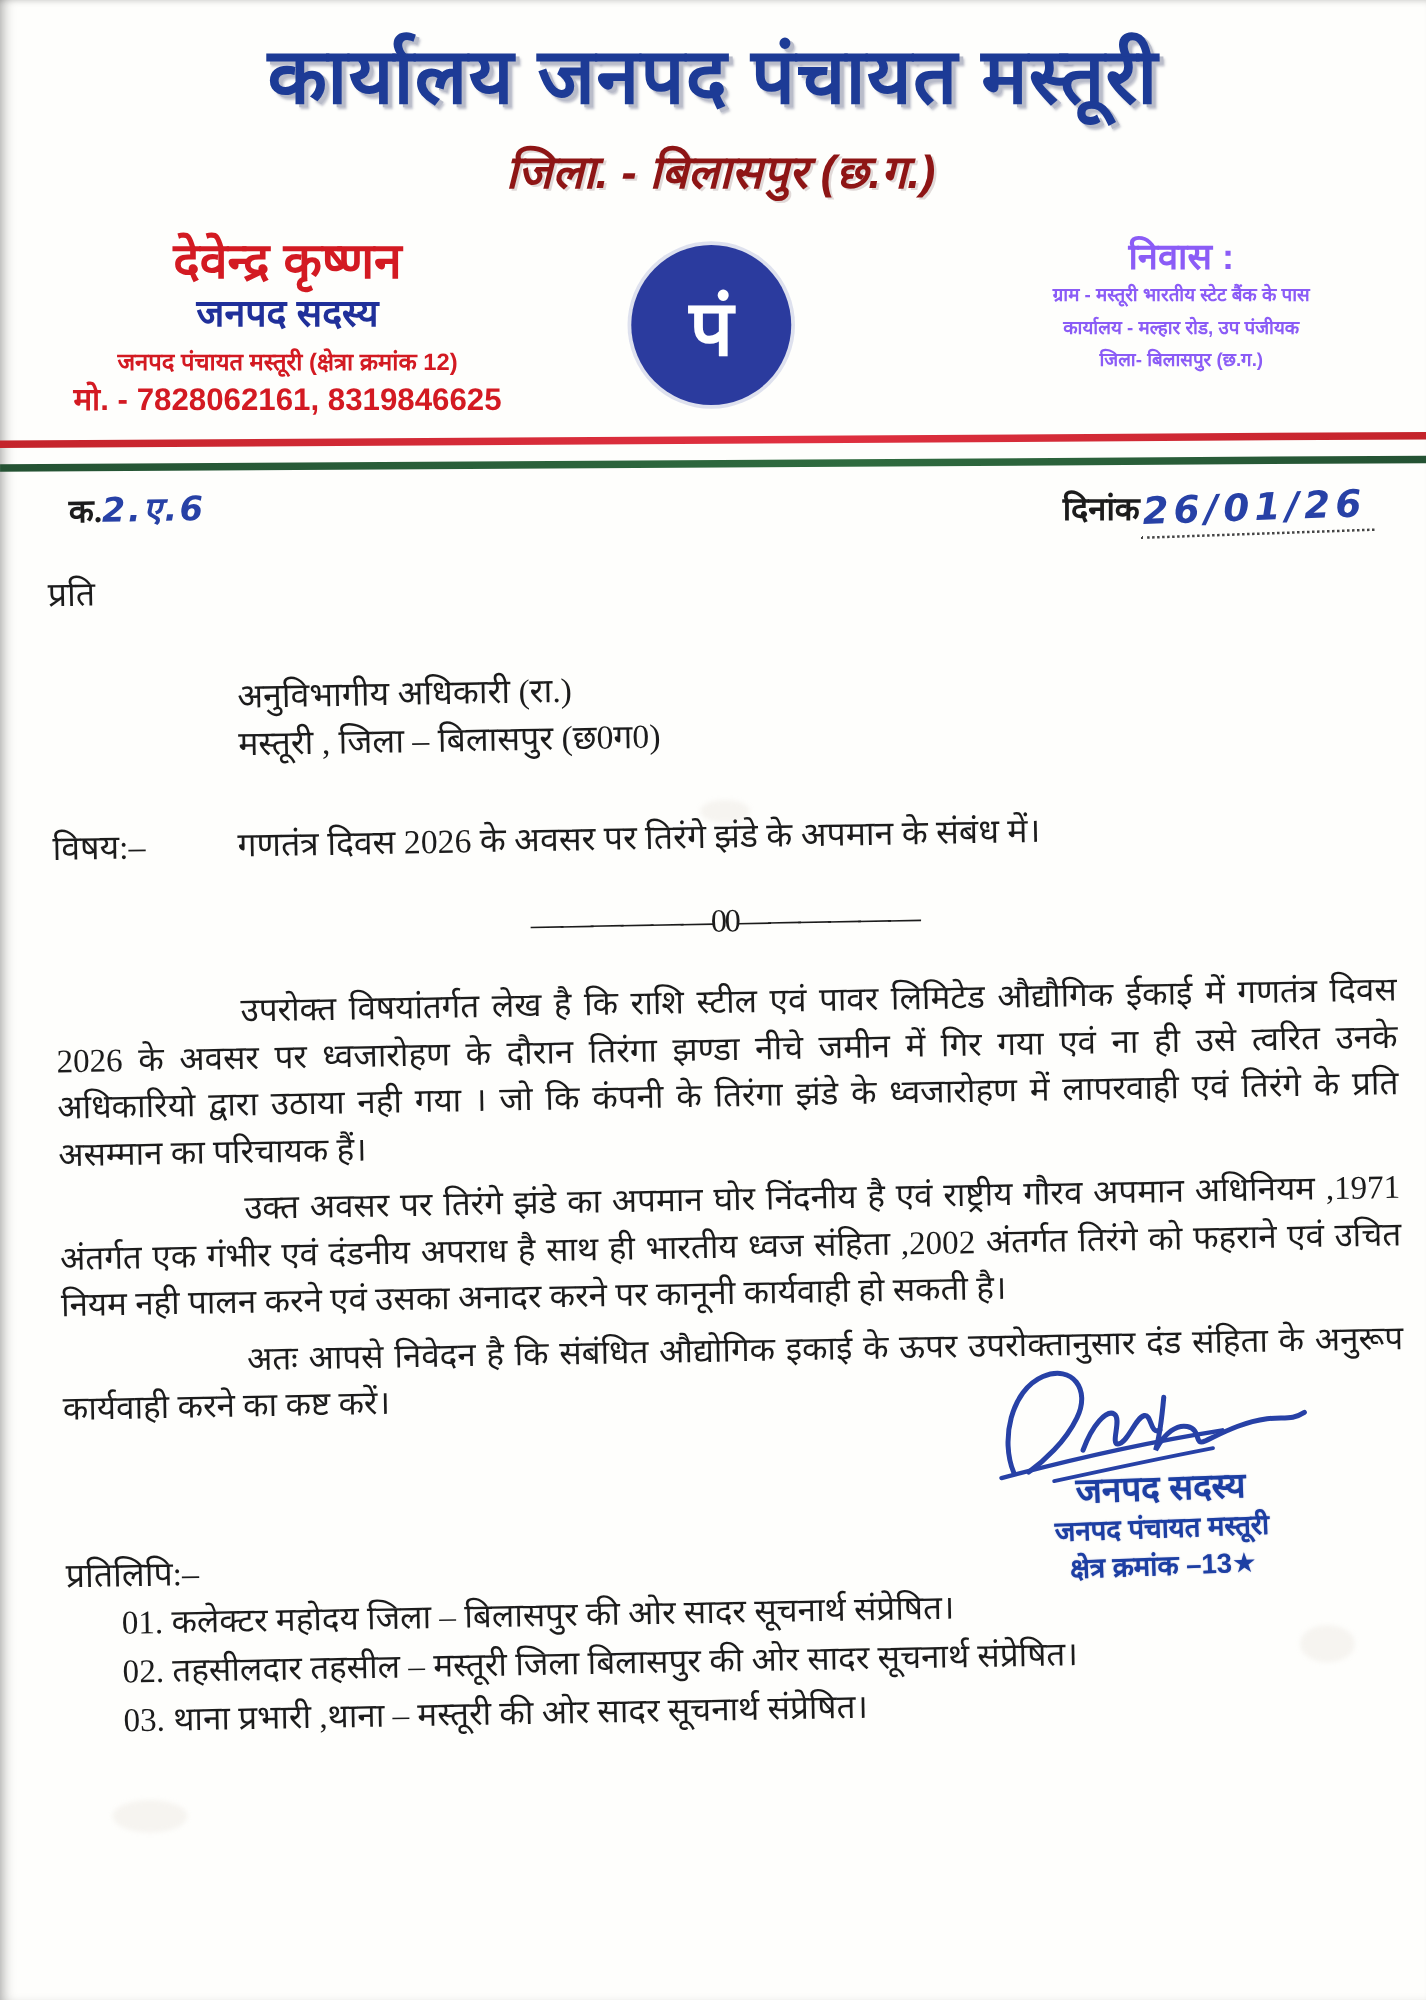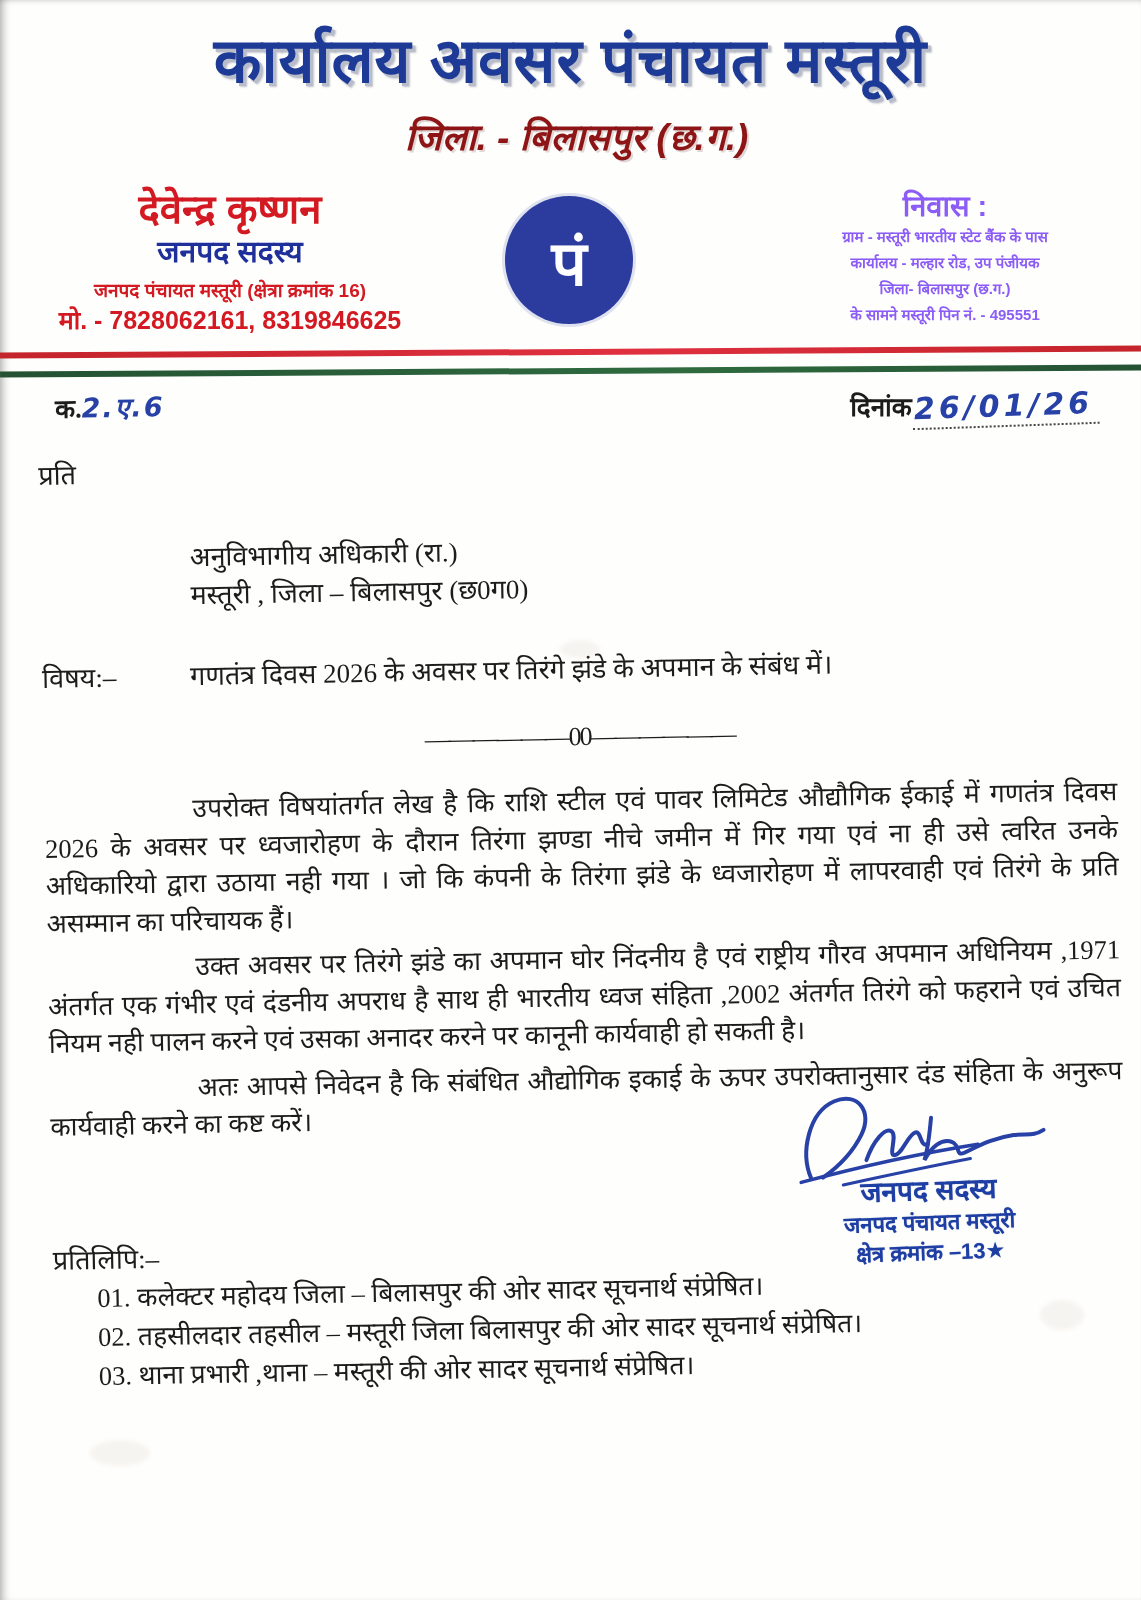--- a/index.html
+++ b/index.html
@@ -117,40 +117,39 @@
   .stamp-line2{font-size:22px;line-height:30px;}
   .stamp-line3{font-size:22px;line-height:30px;}
   
   .smudge{position:absolute;border-radius:50%;background:rgba(190,170,160,.12);filter:blur(2px);}
 </style>
 </head>
 <body>
 
 <div class="page">
 
-  <div class="lh-title">कार्यालय अवसर पंचायत मस्तूरी</div>
+  <div class="lh-title">कार्यालय जनपद पंचायत मस्तूरी</div>
   <div class="lh-subtitle">जिला. - बिलासपुर (छ.ग.)</div>
 
   <div class="officer">
     <div class="officer-name">देवेन्द्र कृष्णन</div>
     <div class="officer-desig">जनपद सदस्य</div>
-    <div class="officer-org">जनपद पंचायत मस्तूरी (क्षेत्रा क्रमांक 16)</div>
+    <div class="officer-org">जनपद पंचायत मस्तूरी (क्षेत्रा क्रमांक 12)</div>
     <div class="officer-mobile">मो. - 7828062161, 8319846625</div>
   </div>
 
   <div class="logo">
     <span>पं</span>
   </div>
 
   <div class="residence">
     <div class="res-heading">निवास :</div>
     <div class="res-line">ग्राम - मस्तूरी भारतीय स्टेट बैंक के पास</div>
     <div class="res-line">कार्यालय - मल्हार रोड, उप पंजीयक</div>
     <div class="res-line">जिला- बिलासपुर (छ.ग.)</div>
-    <div class="res-line">के सामने मस्तूरी पिन नं. - 495551</div>
   </div>
 
   <div class="tricolor">
     <div class="bar red"></div>
     <div class="bar green"></div>
   </div>
 
   <div class="refrow">
     <div class="refno">
       <span>क.</span><span class="hand">2.ए.6</span>

